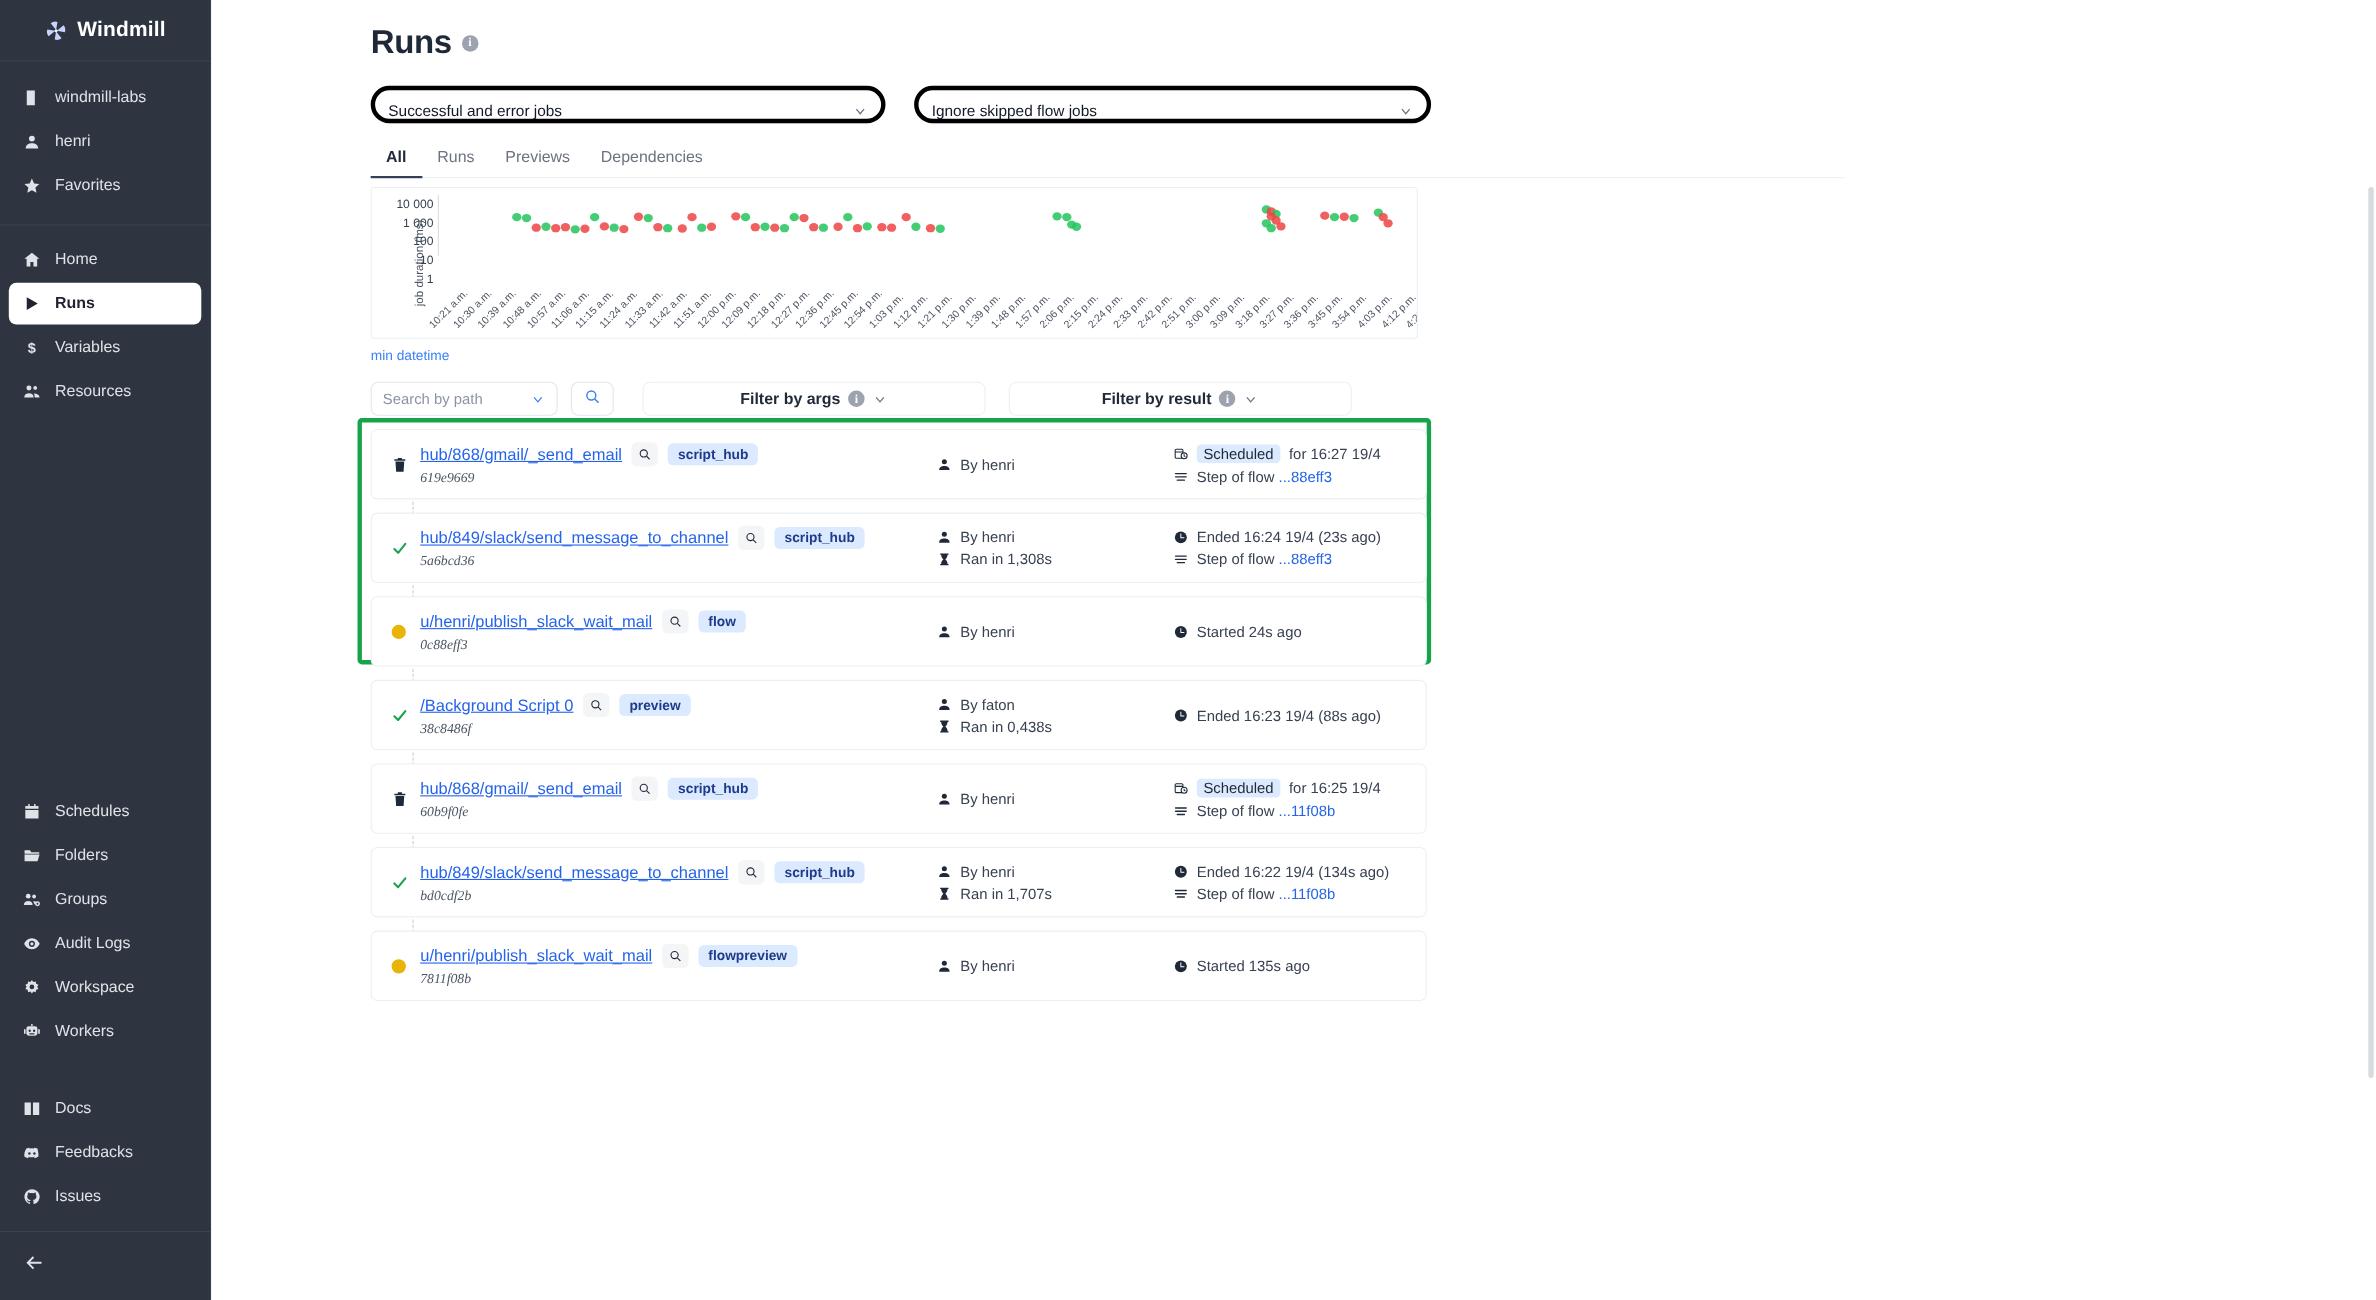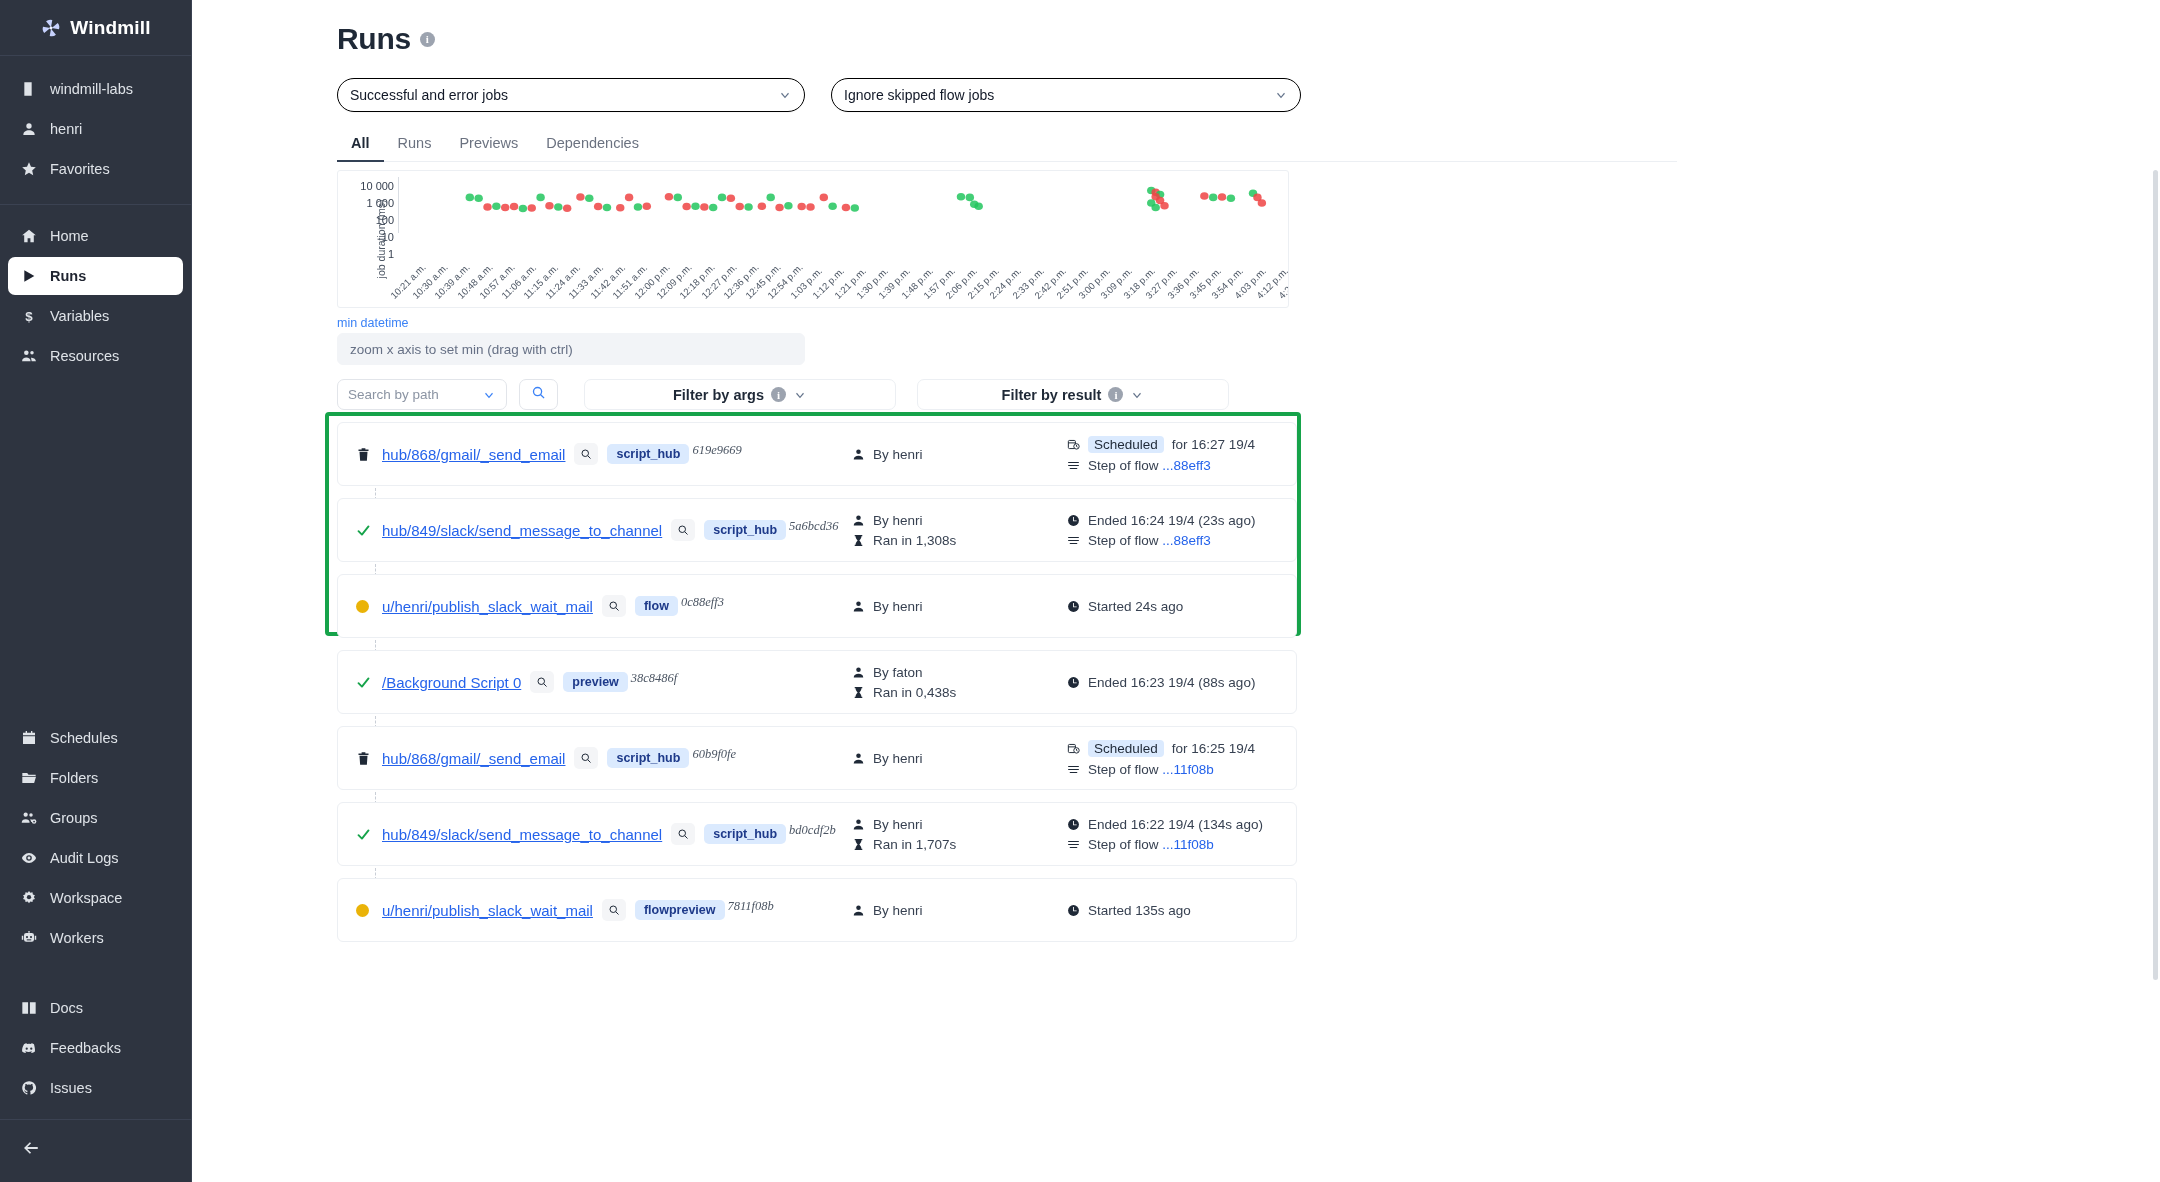--- a/index.html
+++ b/index.html
@@ -49,22 +49,22 @@
   .page-title { font-size: 30px; font-weight: 700; color: #1f2937; letter-spacing: -.3px; }
   .info-dot {
     width: 15px; height: 15px; border-radius: 50%; background: #9ca3af; color:#fff;
     font-size: 11px; font-weight: 700; display:flex; align-items:center; justify-content:center;
     font-family: "Liberation Serif", serif; cursor:pointer;
   }
 
   
   .selects-row { display: flex; gap: 26px; margin-bottom: 14px; }
   .sel {
-    position: relative; height: 34px; border: 1px solid #000000; border-radius: 17px;
-    background: #fff; display: flex; align-items: center; padding: 0 12px;
+    position: relative; height: 34px; border: 4px solid #000000; border-radius: 17px;
+    background: #fff; display: flex; align-items: flex-end; padding: 0 12px;
     font-size: 14px; color: #111827; cursor: pointer; box-shadow: 0 1px 1px rgba(16,24,40,.03);
   }
   .sel.w1 { width: 468px; }
   .sel.w2 { width: 470px; }
   .sel .chev { margin-left: auto; color:#64748b; display:flex; }
   .sel .chev svg { width: 14px; height: 14px; stroke: currentColor; fill:none; stroke-width:2; }
 
   
   .tabs { display: flex; gap: 0; border-bottom: 1px solid #eceff3; margin-bottom: 0; }
   .tab {
@@ -143,21 +143,21 @@
   }
   .job-row {
     border: 1px solid #eceff3; border-radius: 6px; background: #fff;
     height: 64px; display: flex; align-items: center; padding: 0 14px 0 18px;
     margin-bottom: 12px; position: relative;
   }
   .status-ico { width: 26px; flex: 0 0 26px; display: flex; align-items: center; justify-content: flex-start; }
   .status-ico svg { width: 15px; height: 15px; display:block; }
   .dot-amber { width: 13px; height: 13px; border-radius: 50%; background: #eab308; display:block; }
 
-  .job-main { flex: 0 0 auto; width: 470px; display: flex; gap: 3px; }
+  .job-main { flex: 0 0 auto; width: 470px; display: flex; flex-direction: column; gap: 3px; }
   .job-line1 { display: flex; align-items: center; gap: 9px; }
   .job-path { font-size: 15px; color: #2563eb; text-decoration: underline; cursor: pointer; white-space: nowrap; }
   .mini-btn {
     width: 24px; height: 22px; border-radius: 5px; background: #f4f5f7;
     display: flex; align-items: center; justify-content: center; cursor: pointer;
   }
   .mini-btn svg { width: 12px; height: 12px; stroke: #1f2937; fill: none; stroke-width: 2; }
   .badge {
     background: #dbeafe; color: #1e3a8a; border-radius: 5px;
     padding: 3px 9px; font-size: 12.5px; font-weight: 700; cursor: pointer;
@@ -523,21 +523,20 @@
               <span style="left: 819.4px;">3:54 p.m.</span>
               <span style="left: 841.6px;">4:03 p.m.</span>
               <span style="left: 863.8px;">4:12 p.m.</span>
               <span style="left: 886px;">4:21 p.m.</span>
             </div>
         </div>
 
         <div class="dt-row">
           <div class="dt-field w1">
             <div class="dt-label">min datetime</div>
-            <div class="dt-input">zoom x axis to set min (drag with ctrl)</div>
           </div>
         </div>
 
         <div class="filter-row">
           <div class="search-sel">
             <span>Search by path</span>
             <span class="chev">
               <svg viewBox="0 0 24 24">
                   <polyline points="6,9 12,16 18,9"></polyline>
                 </svg>

